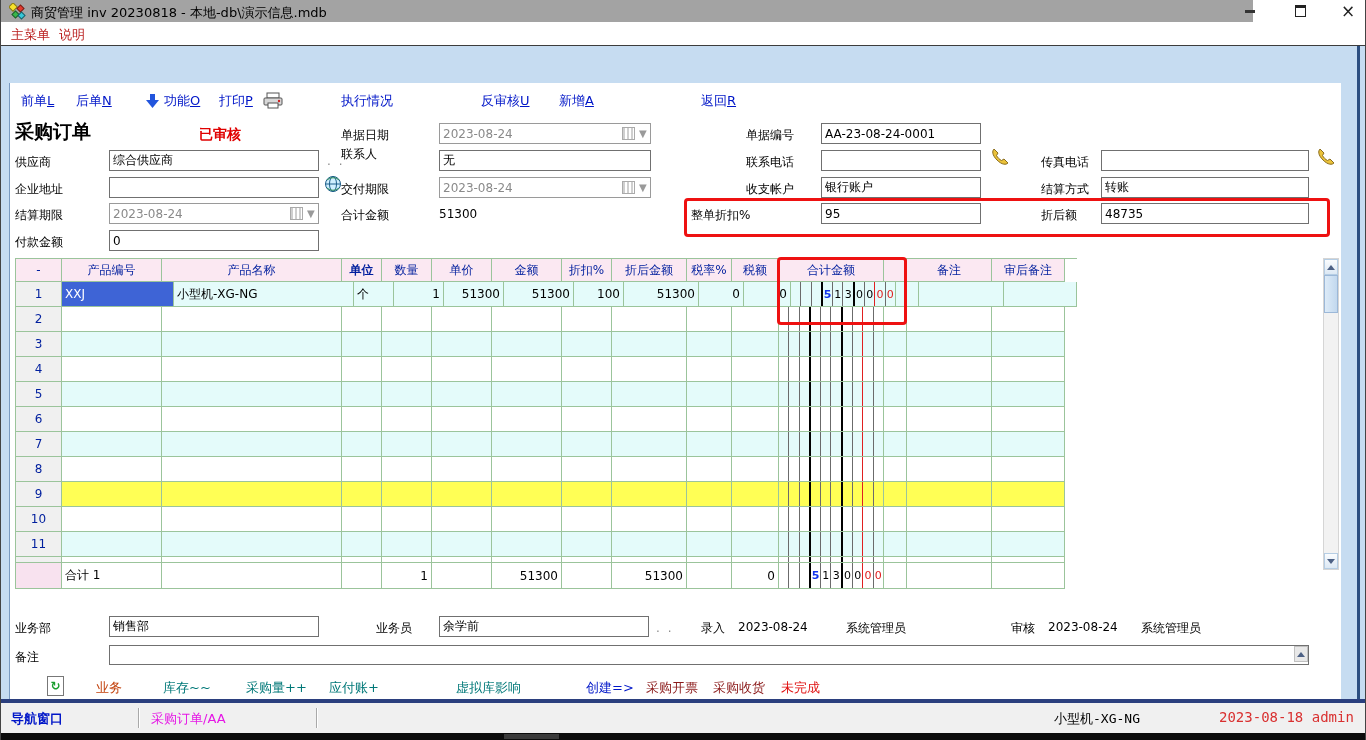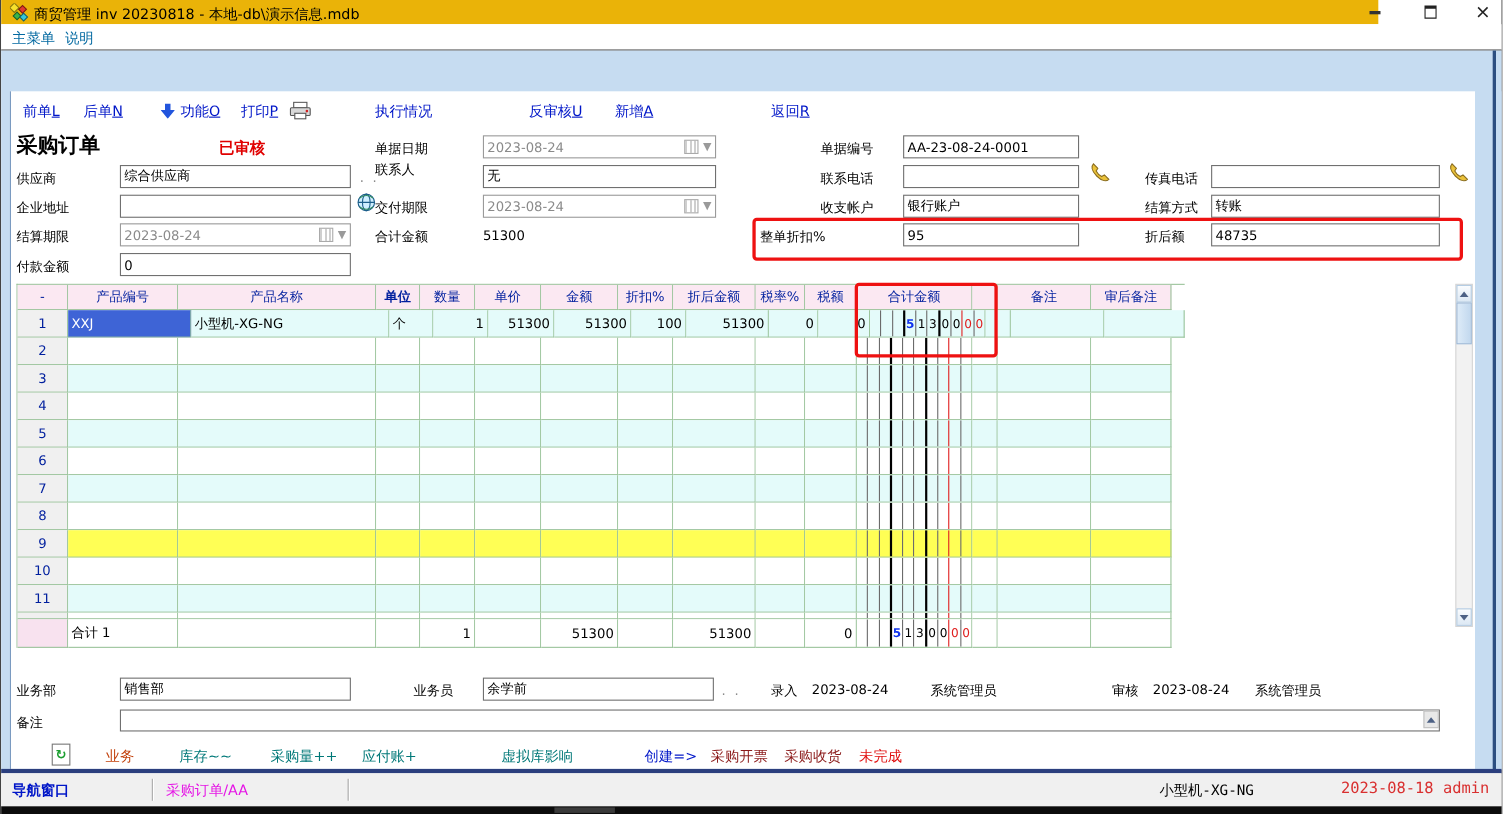--- a/index.html
+++ b/index.html
@@ -2,25 +2,25 @@
 <html><head>
 <meta charset="utf-8">
 <style>
   html,body{margin:0;padding:0;background:#fff;}
   #root{position:relative;width:1366px;height:740px;background:#fff;overflow:hidden;
         font-family:"DejaVu Sans","Liberation Sans",sans-serif;font-size:12px;color:#000;
         border-left:1px solid #444;border-right:1px solid #444;box-sizing:border-box;}
   .abs{position:absolute;}
   .nowrap{white-space:nowrap;}
   
-  #titlebar{left:0;top:0;width:1252px;height:22px;background:#eab308;}
+  #titlebar{left:0;top:0;width:1252px;height:22px;background:#a3a3a3;}
   #title-text{left:30px;top:4px;font-size:13px;}
   .topbtn{top:1px;width:34px;height:20px;display:flex;align-items:center;justify-content:center;color:#222;}
   #menubar{left:0;top:22px;width:1366px;height:24px;background:#fff;border-bottom:1px solid #3c3c3c;box-sizing:border-box;}
-  .menu-item{top:26px;font-size:13px;color:#0369a1;}
+  .menu-item{top:26px;font-size:13px;color:#b91c1c;}
   
   #mdi-bg{left:0;top:46px;width:1366px;height:654px;background:#C6DCF1;}
   #child-title{left:4px;top:55px;width:1354px;height:28px;border:1px solid #8FA8C4;border-radius:3px 3px 0 0;
      background:linear-gradient(#EAF3FC,#D3E3F4 45%,#BED3EA 50%,#CCDDF0);display:flex;align-items:center;box-sizing:border-box;}
   #child-title-text{margin-left:6px;font-size:12.5px;color:#1B1B1B;}
   .wbtn{width:30px;height:18px;border:1px solid #8498AC;border-radius:3px;margin-left:2px;
         background:linear-gradient(#FDFEFF,#E8EFF6 45%,#CEDAE9 50%,#DFE9F3);
         display:flex;align-items:center;justify-content:center;box-sizing:border-box;}
   .wbtn-close{background:linear-gradient(#F3BFB1,#E29181 45%,#CE6049 50%,#DE8874);border-color:#9E3F2E;}
   .glyph-min{width:10px;height:3px;background:#333;}

